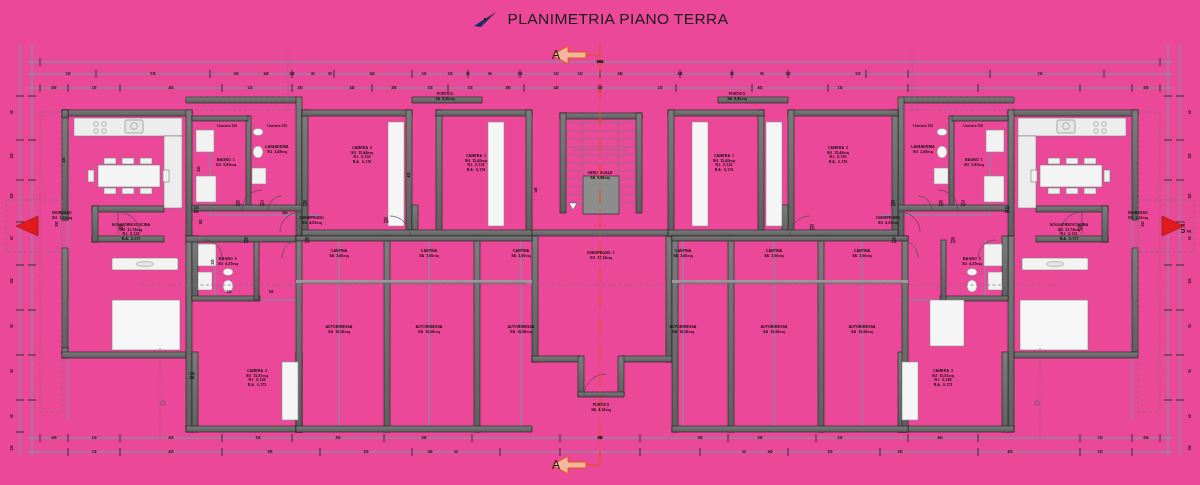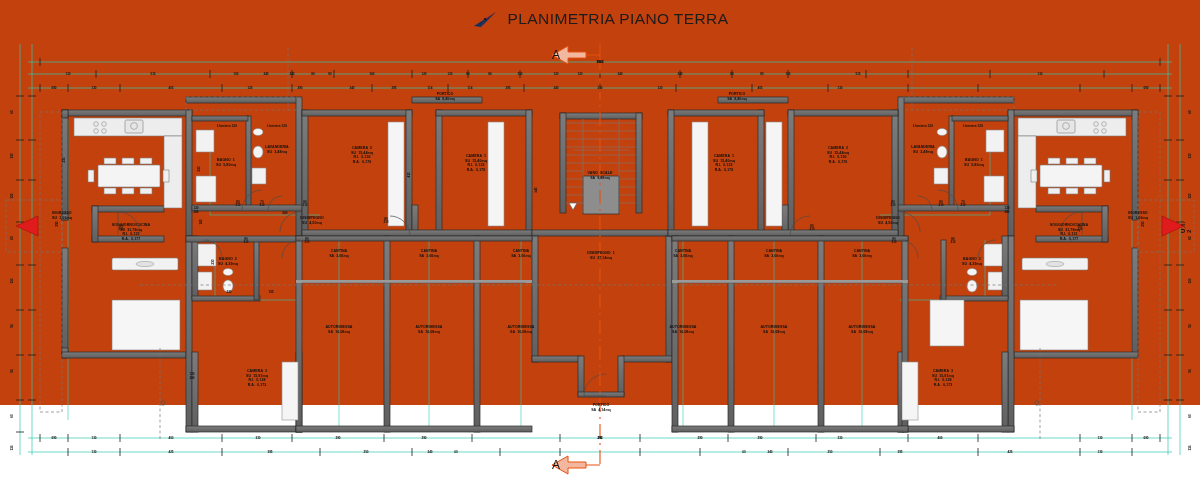--- a/index.html
+++ b/index.html
@@ -2,21 +2,21 @@
 <html><head>
 <meta charset="utf-8">
 <style>
   html,body{margin:0;padding:0;background:#ffffff;}
   body{
     width:1200px;height:485px;overflow:hidden;
     font-family:"Liberation Sans", sans-serif;
     color:#1a1a1a;
     position:relative;
   }
-  #stage{position:relative;width:1200px;height:405px;background:#c2410c;}
+  #stage{position:relative;width:1200px;height:485px;background:#ec4899;}
 
   
   .title-bar{
     position:absolute;left:0;top:8px;width:1200px;
     display:flex;align-items:center;justify-content:center;gap:10px;
     pointer-events:none;
   }
   .title-text{
     font-size:15.5px;letter-spacing:.4px;color:#1c1c1c;
     font-family:"Liberation Sans", sans-serif;

